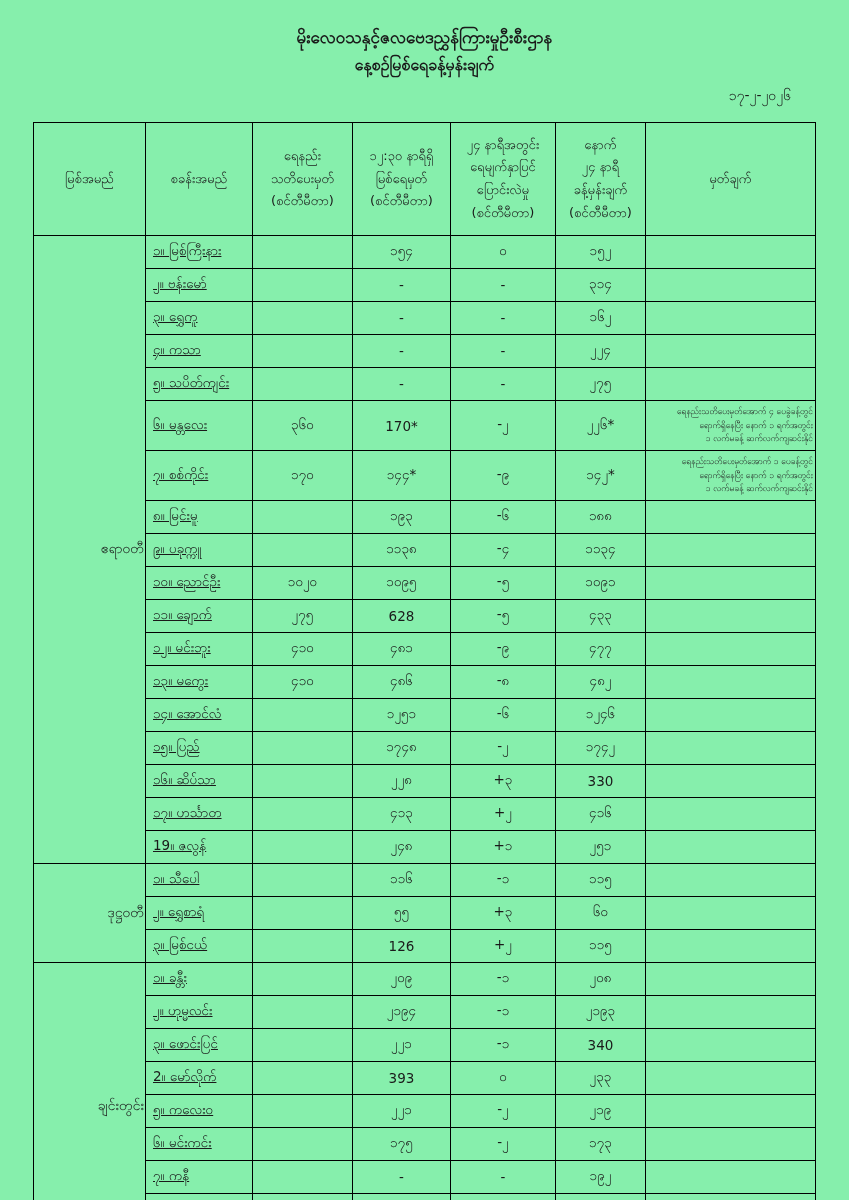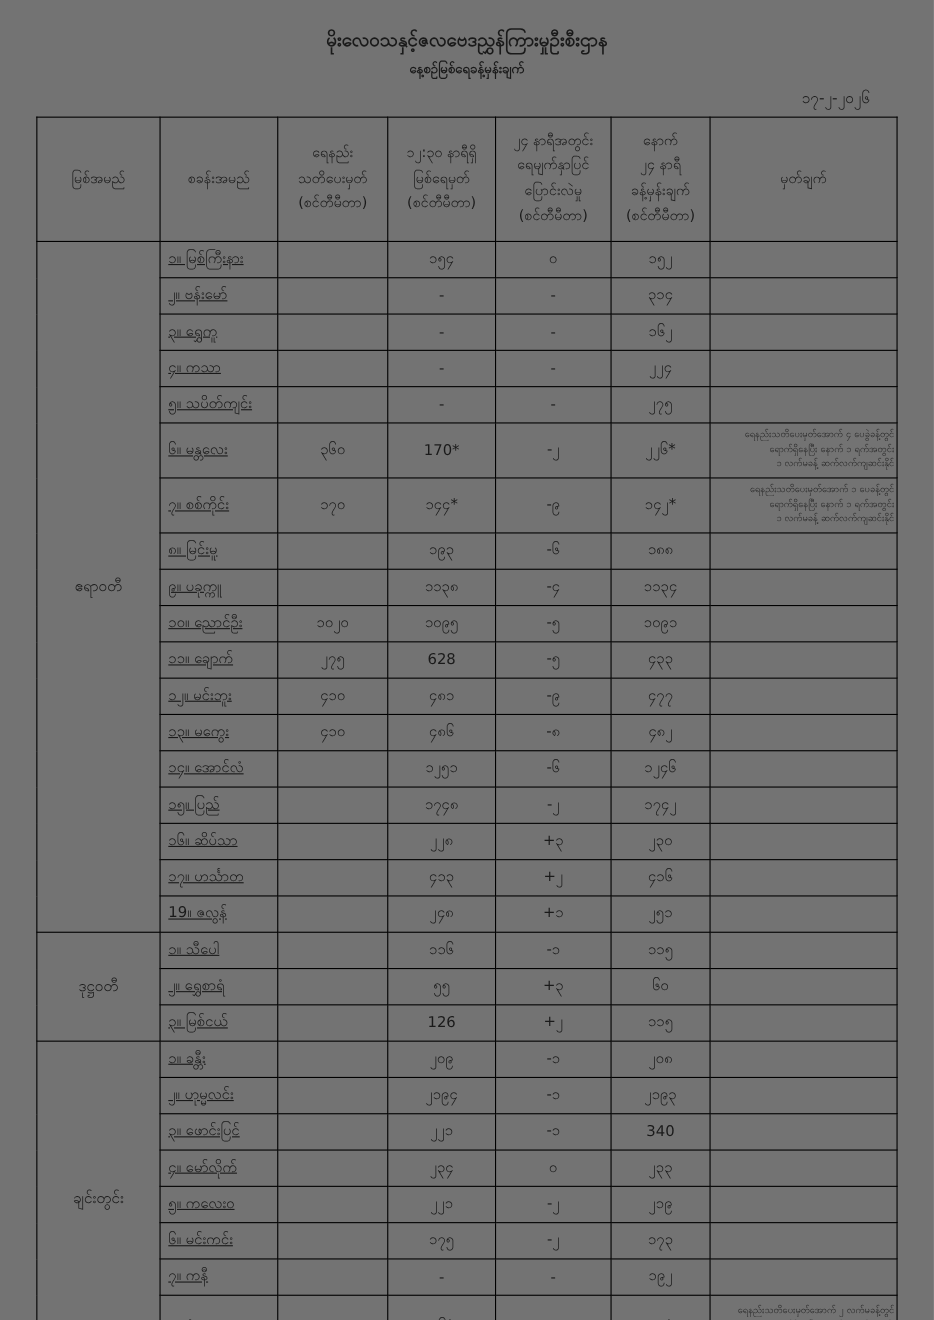--- a/index.html
+++ b/index.html
@@ -1,43 +1,43 @@
 <!DOCTYPE html>
 <html><head>
 <meta charset="utf-8">
 <style>
   html,body{margin:0;padding:0;background:#e8e8e8;}
   .page{
-    width:849px;height:1200px;background:#737373;margin:0 auto;
+    width:849px;height:1200px;background:#86efac;margin:0 auto;
     font-family:"DejaVu Sans",sans-serif;color:#1a1a1a;
     box-sizing:border-box;padding-top:26px;position:relative;
   }
   .title{
     text-align:center;font-size:17px;font-weight:bold;line-height:1.3;
   }
   .subtitle{
-    text-align:center;font-size:12px;font-weight:bold;margin-top:6px;
+    text-align:center;font-size:16px;font-weight:bold;margin-top:6px;
   }
   .date{
-    text-align:right;padding-right:58px;font-size:14px;margin-top:8px;margin-bottom:5px;
+    text-align:right;padding-right:58px;font-size:14px;margin-top:8px;margin-bottom:15px;
   }
   table{
     border-collapse:collapse;table-layout:fixed;
     margin-left:33px;width:782px;
   }
   th,td{
     border:1.6px solid #000;vertical-align:middle;overflow:hidden;
   }
   thead th{
     font-weight:normal;font-size:13px;text-align:center;
     white-space:pre-line;height:108px;line-height:1.75;padding:2px;
   }
   tbody td{height:30px;font-size:13.5px;}
   td.river{
-    text-align:center;font-size:14px;
+    text-align:right;font-size:14px;
   }
   td.station{
     text-align:left;padding-left:7px;white-space:nowrap;text-decoration:underline;
   }
   td.num{
     text-align:center;
   }
   td.remark{
     font-size:8.5px;line-height:1.6;text-align:right;
     white-space:pre-line;padding:1px 2px;color:#222;
@@ -208,21 +208,21 @@
           <td class="num">၁၇၄၈</td>
           <td class="num">-၂</td>
           <td class="num">၁၇၄၂</td>
           <td class="remark"></td>
         </tr>
         <tr>
           <td class="station">၁၆။ ဆိပ်သာ</td>
           <td class="num"></td>
           <td class="num">၂၂၈</td>
           <td class="num">+၃</td>
-          <td class="num">၂၃၀</td>
+          <td class="num">330</td>
           <td class="remark"></td>
         </tr>
         <tr>
           <td class="station">၁၇။ ဟင်္သာတ</td>
           <td class="num"></td>
           <td class="num">၄၁၃</td>
           <td class="num">+၂</td>
           <td class="num">၄၁၆</td>
           <td class="remark"></td>
         </tr>
@@ -278,23 +278,23 @@
         </tr>
         <tr>
           <td class="station">၃။ ဖောင်းပြင်</td>
           <td class="num"></td>
           <td class="num">၂၂၁</td>
           <td class="num">-၁</td>
           <td class="num">340</td>
           <td class="remark"></td>
         </tr>
         <tr>
-          <td class="station">၄။ မော်လိုက်</td>
-          <td class="num"></td>
-          <td class="num">၂၃၄</td>
+          <td class="station">2။ မော်လိုက်</td>
+          <td class="num"></td>
+          <td class="num">393</td>
           <td class="num">၀</td>
           <td class="num">၂၃၃</td>
           <td class="remark"></td>
         </tr>
         <tr>
           <td class="station">၅။ ကလေးဝ</td>
           <td class="num"></td>
           <td class="num">၂၂၁</td>
           <td class="num">-၂</td>
           <td class="num">၂၁၉</td>

